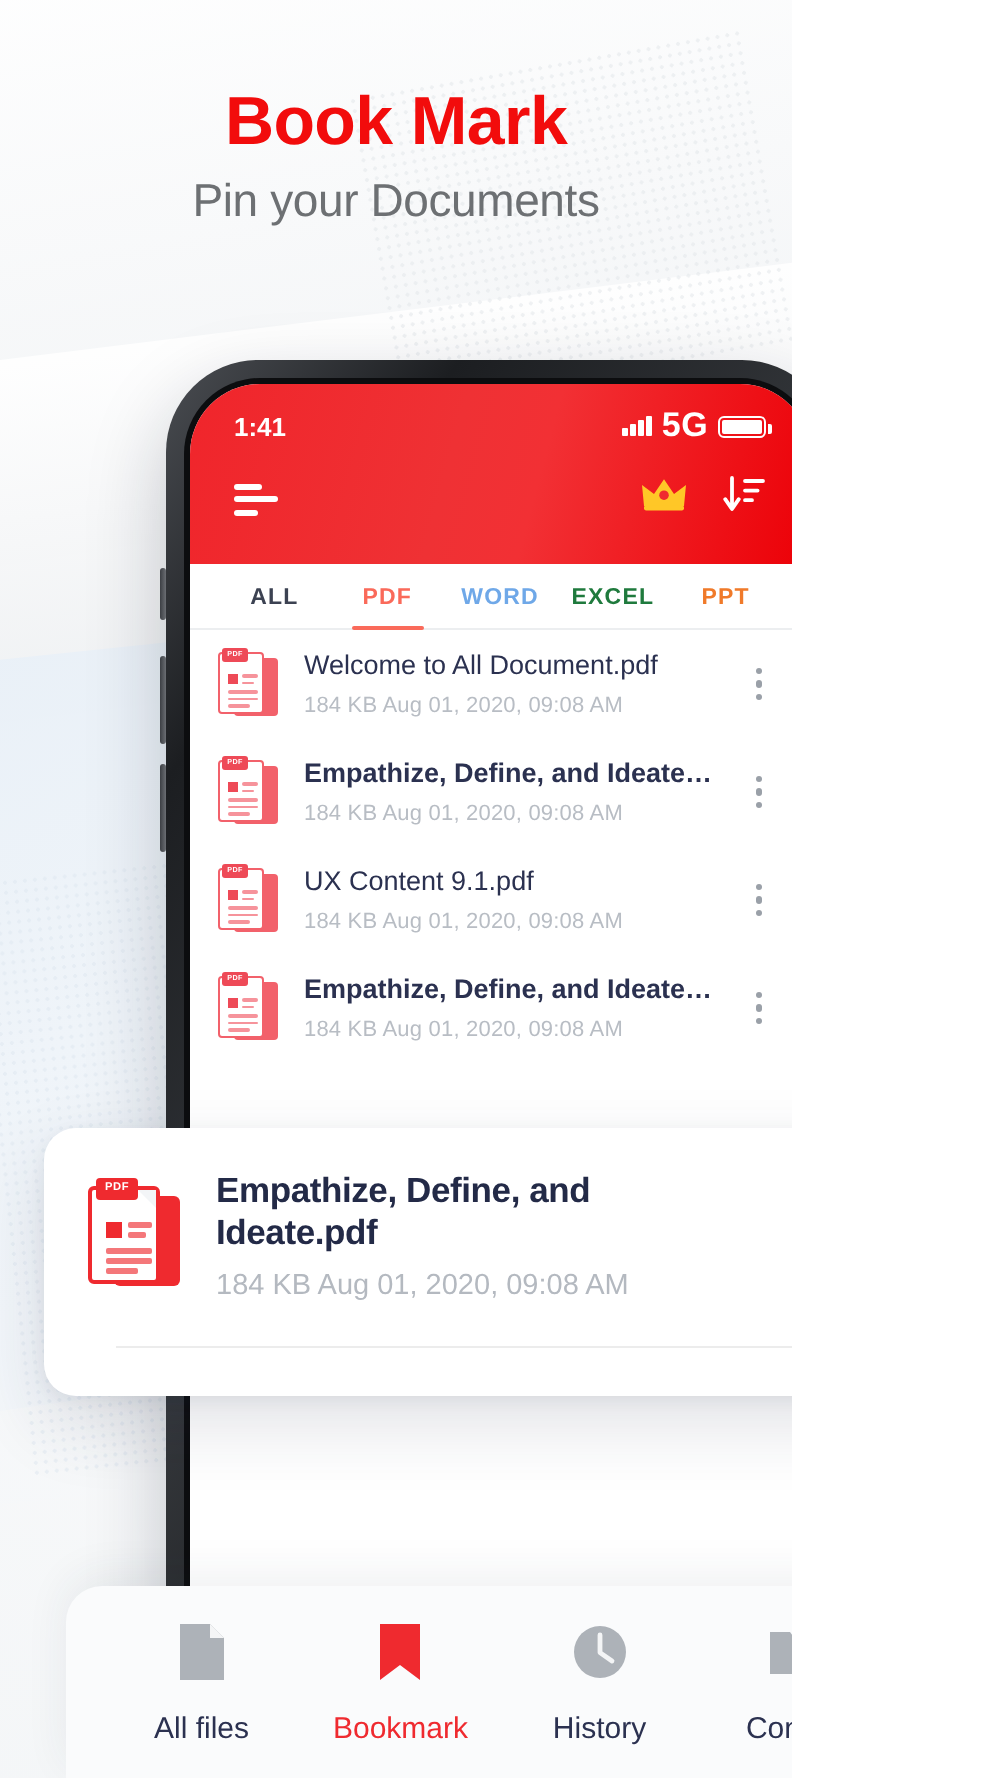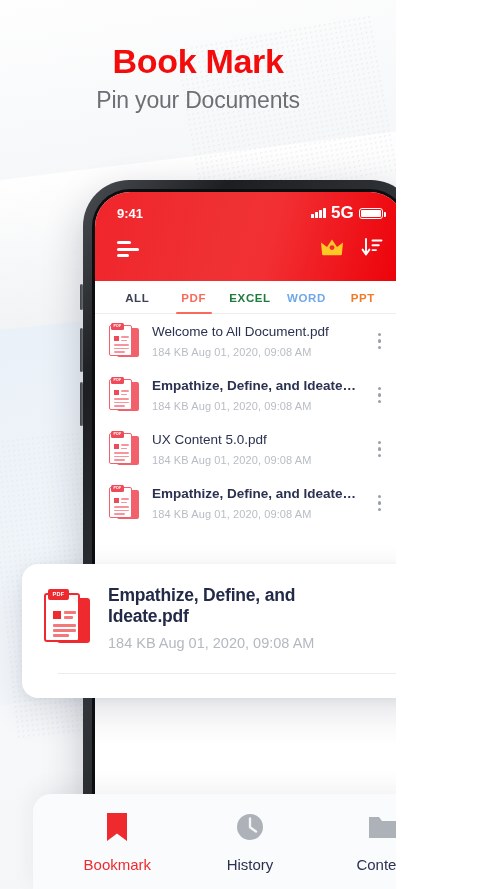--- a/index.html
+++ b/index.html
@@ -286,21 +286,21 @@
     <div class="btn-vol v2"></div>
     <div class="btn-vol v3"></div>
     <div class="btn-pwr"></div>
 
     <div class="phone-inner">
       <div class="screen">
 
         <div class="app-header">
 
           <div class="statusbar">
-            <span>9:41</span>
+            <span>1:41</span>
             <span class="status-right">
               <span class="sig">
                   <i></i>
                   <i></i>
                   <i></i>
                   <i></i>
                 </span>
               <span class="net">5G</span>
               <span class="batt">
                   <span></span>
@@ -335,25 +335,25 @@
         <div class="tabs">
           <div class="tab">
             <span style="color:#3c4252">ALL</span>
             <span class="ul"></span>
           </div>
           <div class="tab active">
             <span style="color:#fa6a5a">PDF</span>
             <span class="ul"></span>
           </div>
           <div class="tab">
+            <span style="color:#6fa8e8">WORD</span>
+            <span class="ul"></span>
+          </div>
+          <div class="tab">
             <span style="color:#1f7a3d">EXCEL</span>
-            <span class="ul"></span>
-          </div>
-          <div class="tab">
-            <span style="color:#6fa8e8">WORD</span>
             <span class="ul"></span>
           </div>
           <div class="tab">
             <span style="color:#f07a2a">PPT</span>
             <span class="ul"></span>
           </div>
         </div>
 
         <div class="filelist">
 
@@ -412,21 +412,21 @@
                 <span class="sq"></span>
                 <span class="ln" style="left:11px;top:10px;width:8px"></span>
                 <span class="ln" style="left:11px;top:13.5px;width:6px"></span>
                 <span class="ln" style="left:4px;top:18px;width:15px"></span>
                 <span class="ln" style="left:4px;top:21.5px;width:15px"></span>
                 <span class="ln" style="left:4px;top:25px;width:11px"></span>
               </span>
               <span class="tag">PDF</span>
             </span>
             <span class="filemeta">
-              <div class="fname">UX Content 5.0.pdf</div>
+              <div class="fname">UX Content 9.1.pdf</div>
               <div class="fsub">184 KB Aug 01, 2020, 09:08 AM</div>
             </span>
             <span class="kebab">
                 <i></i>
                 <i></i>
                 <i></i>
               </span>
           </div>
 
           <div class="filerow">
@@ -486,20 +486,29 @@
         <svg width="26" height="34" viewBox="0 0 26 34" aria-hidden="true">
           <path d="M2 1.5 H24 V31 L13 24 L2 31 Z" fill="#ffcb2e"></path>
         </svg>
       </span>
     </div>
     <div class="divider"></div>
   </div>
 
   <div class="bottomnav">
 
+    <div class="navitem">
+      <span>
+        <svg width="26" height="30" viewBox="0 0 26 30" aria-hidden="true">
+          <path d="M2 1 H17 L24 8 V29 H2 Z" fill="#adb2b8"></path>
+          <path d="M17 1 V8 H24 Z" fill="#f4f5f6"></path>
+        </svg>
+      </span>
+      <span class="navlabel">All files</span>
+    </div>
 
     <div class="navitem active">
       <span>
         <svg width="24" height="30" viewBox="0 0 24 30" aria-hidden="true">
           <path d="M2 1 H22 V29 L12 21.5 L2 29 Z" fill="#ef2a2f"></path>
         </svg>
       </span>
       <span class="navlabel">Bookmark</span>
     </div>
 

